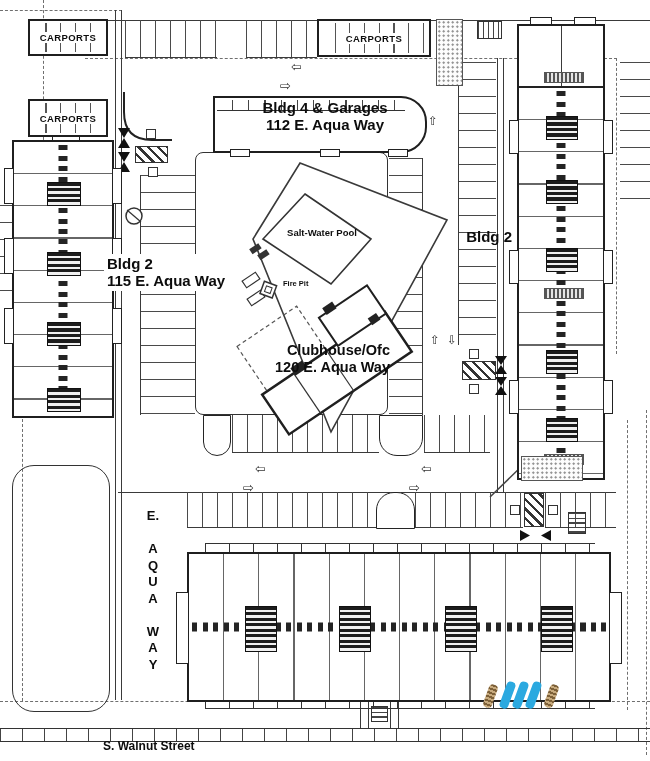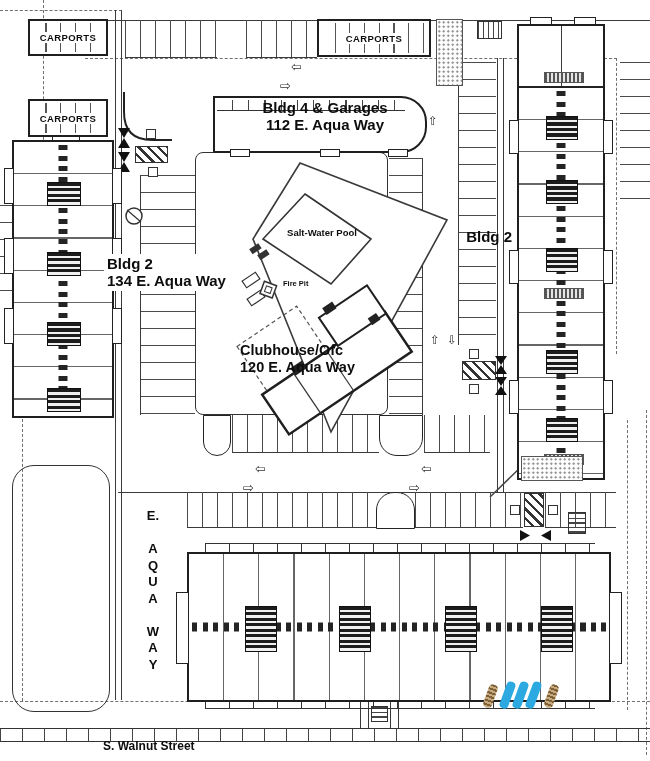--- a/index.html
+++ b/index.html
@@ -220,23 +220,23 @@
 
   <div class="lbl" style="left:230px;top:99px;width:190px;text-align:center;font-size:15px;">
     <div>Bldg 4 &amp; Garages</div>
     <div>112 E. Aqua Way</div>
   </div>
   <div class="lbl" style="left:372px;top:228px;width:140px;text-align:right;font-size:15px;">
     <div>Bldg 2</div>
   </div>
   <div class="lbl" style="left:104px;top:254px;font-size:15px;background:#fff;padding:1px 3px;">
     <div>Bldg 2</div>
-    <div>134 E. Aqua Way</div>
-  </div>
-  <div class="lbl" style="left:240px;top:342px;width:150px;text-align:left;font-size:14.5px;">
+    <div>115 E. Aqua Way</div>
+  </div>
+  <div class="lbl" style="left:240px;top:342px;width:150px;text-align:right;font-size:14.5px;">
     <div>Clubhouse/Ofc</div>
     <div>120 E. Aqua Way</div>
   </div>
   <div class="lbl" style="left:272px;top:227px;width:100px;text-align:center;font-size:9.5px;">Salt-Water Pool</div>
   <div class="lbl" style="left:283px;top:280px;font-size:7.5px;">Fire Pit</div>
   <div class="lbl prelbl" style="left:144px;top:508px;width:18px;font-size:13px;line-height:16.5px;">E.
 
 A
 Q
 U

